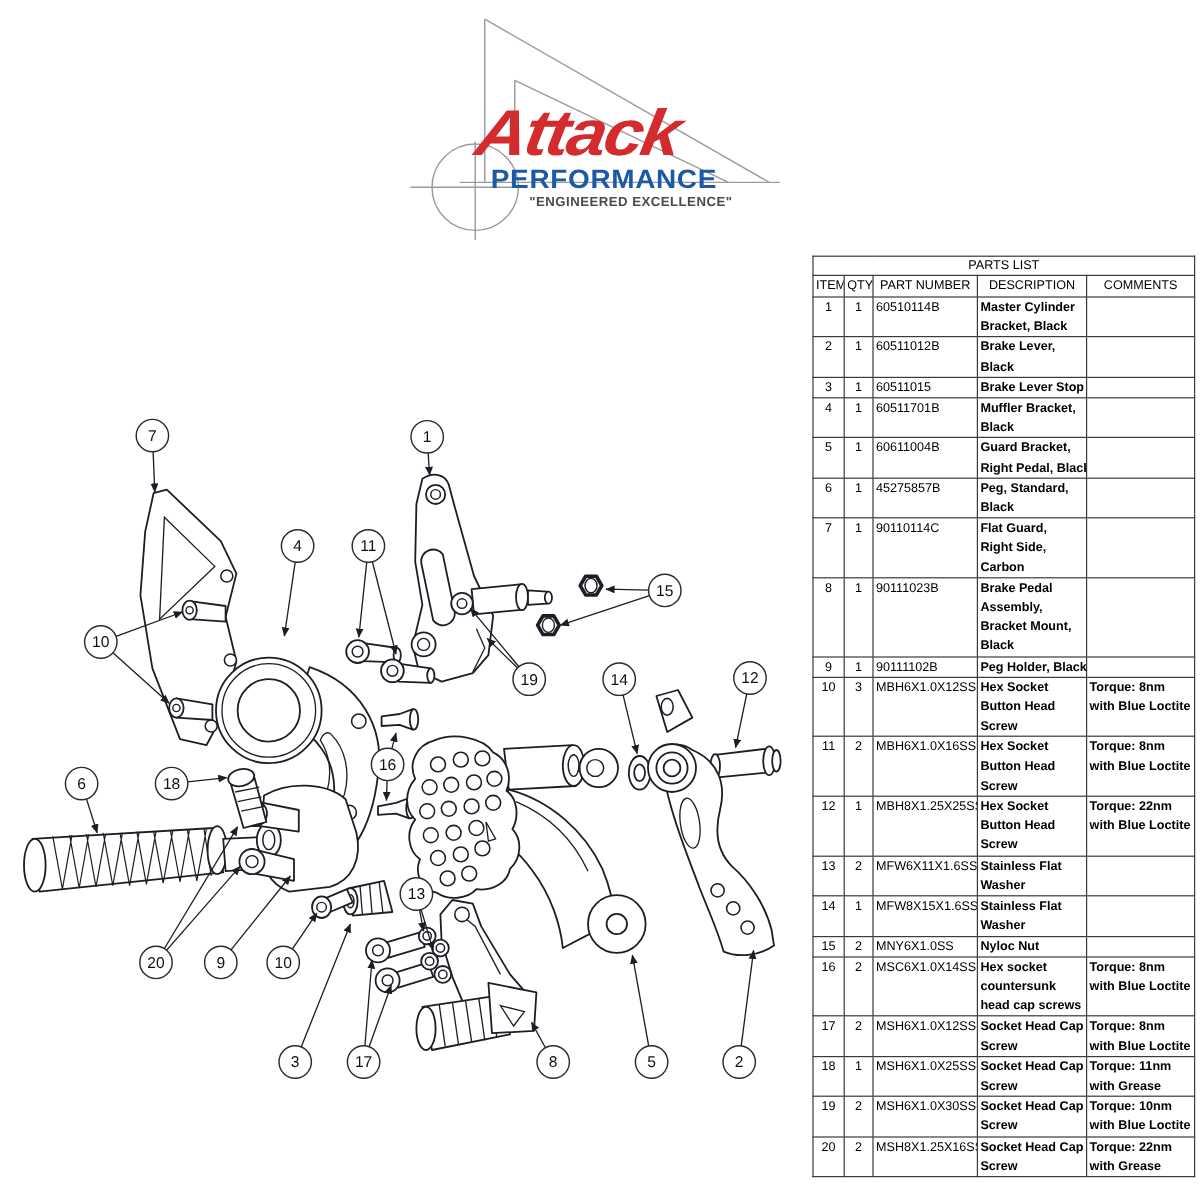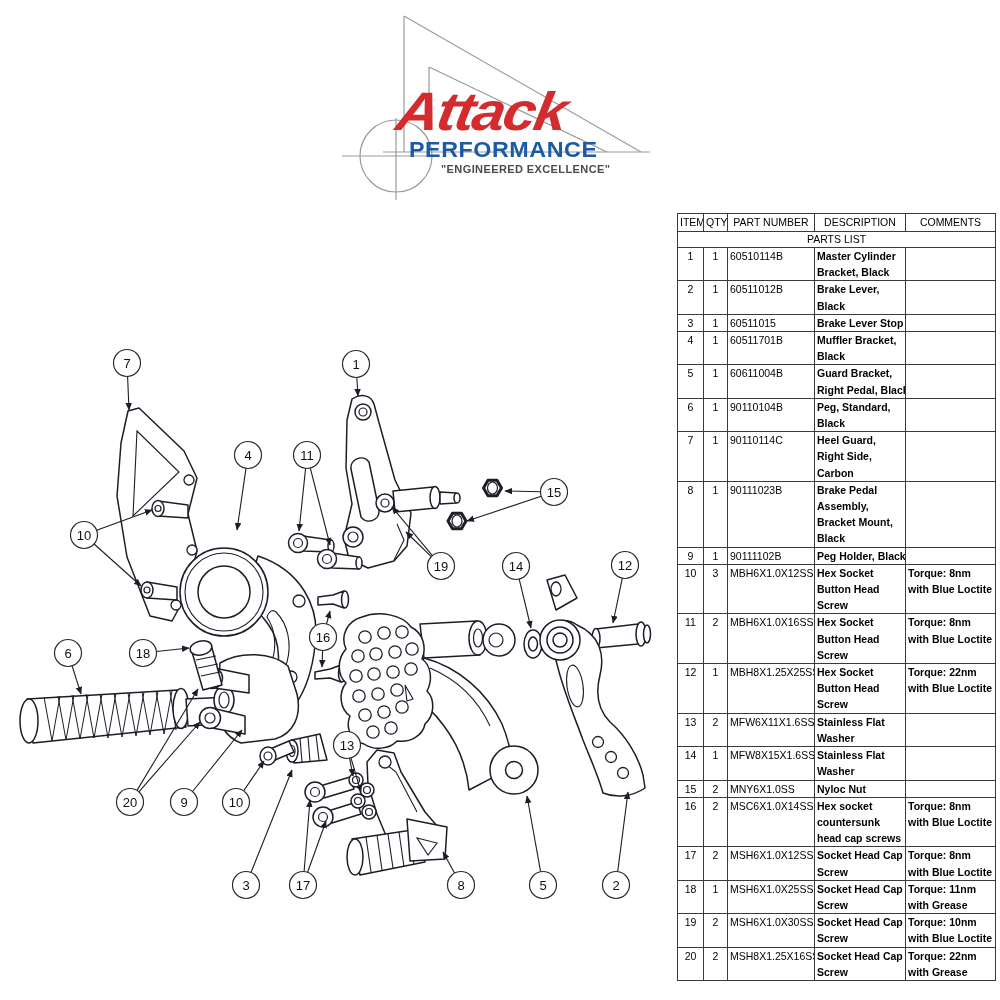--- a/index.html
+++ b/index.html
@@ -390,29 +390,29 @@
   <table class="parts-table">
     <colgroup>
       <col style="width:26px">
         <col style="width:24px">
         <col style="width:87px">
         <col style="width:91px">
         <col style="width:90px">
     </colgroup>
     <thead>
       <tr>
+        <td colspan="5" class="tbl-title">PARTS LIST</td>
+      </tr>
+      <tr>
         <td class="hdr">ITEM</td>
         <td class="hdr">QTY</td>
         <td class="hdr">PART NUMBER</td>
         <td class="hdr">DESCRIPTION</td>
         <td class="hdr">COMMENTS</td>
       </tr>
-      <tr>
-        <td colspan="5" class="tbl-title">PARTS LIST</td>
-      </tr>
     </thead>
     <tbody id="parts-body">
         <tr>
           <td class="c">1</td>
           <td class="c">1</td>
           <td>60510114B</td>
           <td>
             <div class="ln">Master Cylinder</div>
             <div class="ln">Bracket, Black</div>
           </td>
@@ -453,33 +453,33 @@
           <td>60611004B</td>
           <td>
             <div class="ln">Guard Bracket,</div>
             <div class="ln">Right Pedal, Black</div>
           </td>
           <td></td>
         </tr>
         <tr>
           <td class="c">6</td>
           <td class="c">1</td>
-          <td>90110104B</td>
+          <td>45275857B</td>
           <td>
             <div class="ln">Peg, Standard,</div>
             <div class="ln">Black</div>
           </td>
           <td></td>
         </tr>
         <tr>
           <td class="c">7</td>
           <td class="c">1</td>
           <td>90110114C</td>
           <td>
-            <div class="ln">Heel Guard,</div>
+            <div class="ln">Flat Guard,</div>
             <div class="ln">Right Side,</div>
             <div class="ln">Carbon</div>
           </td>
           <td></td>
         </tr>
         <tr>
           <td class="c">8</td>
           <td class="c">1</td>
           <td>90111023B</td>
           <td>

